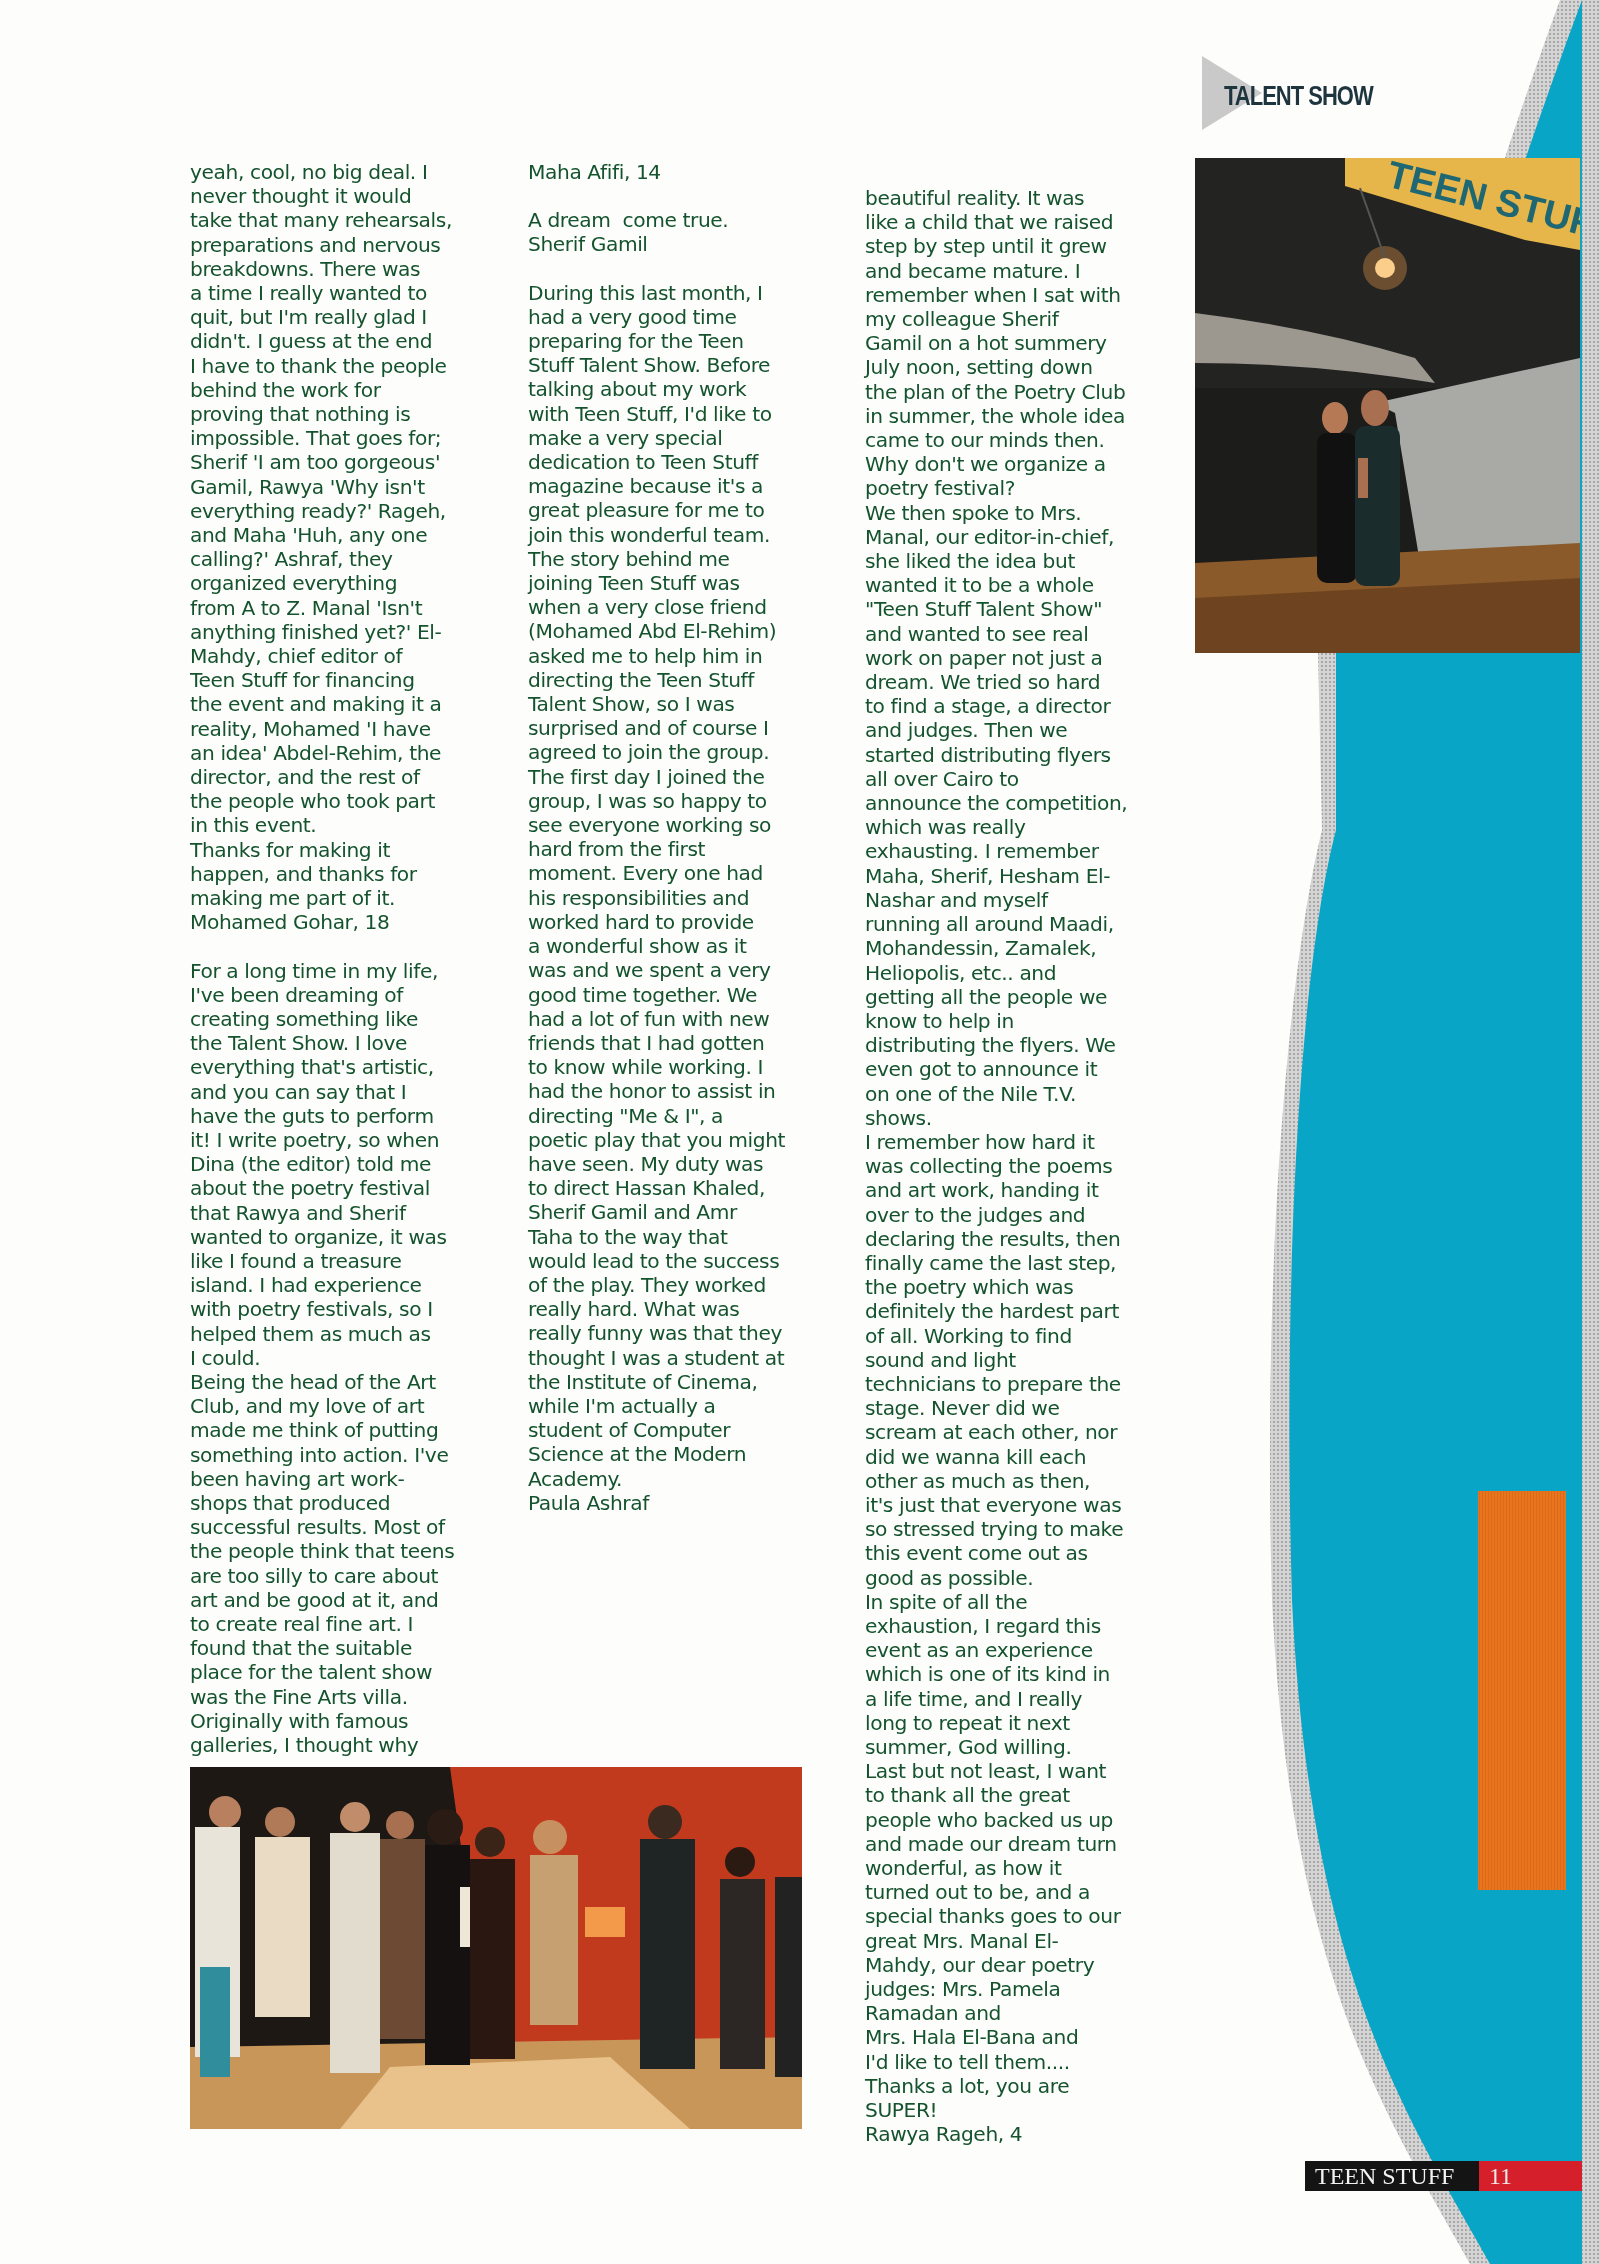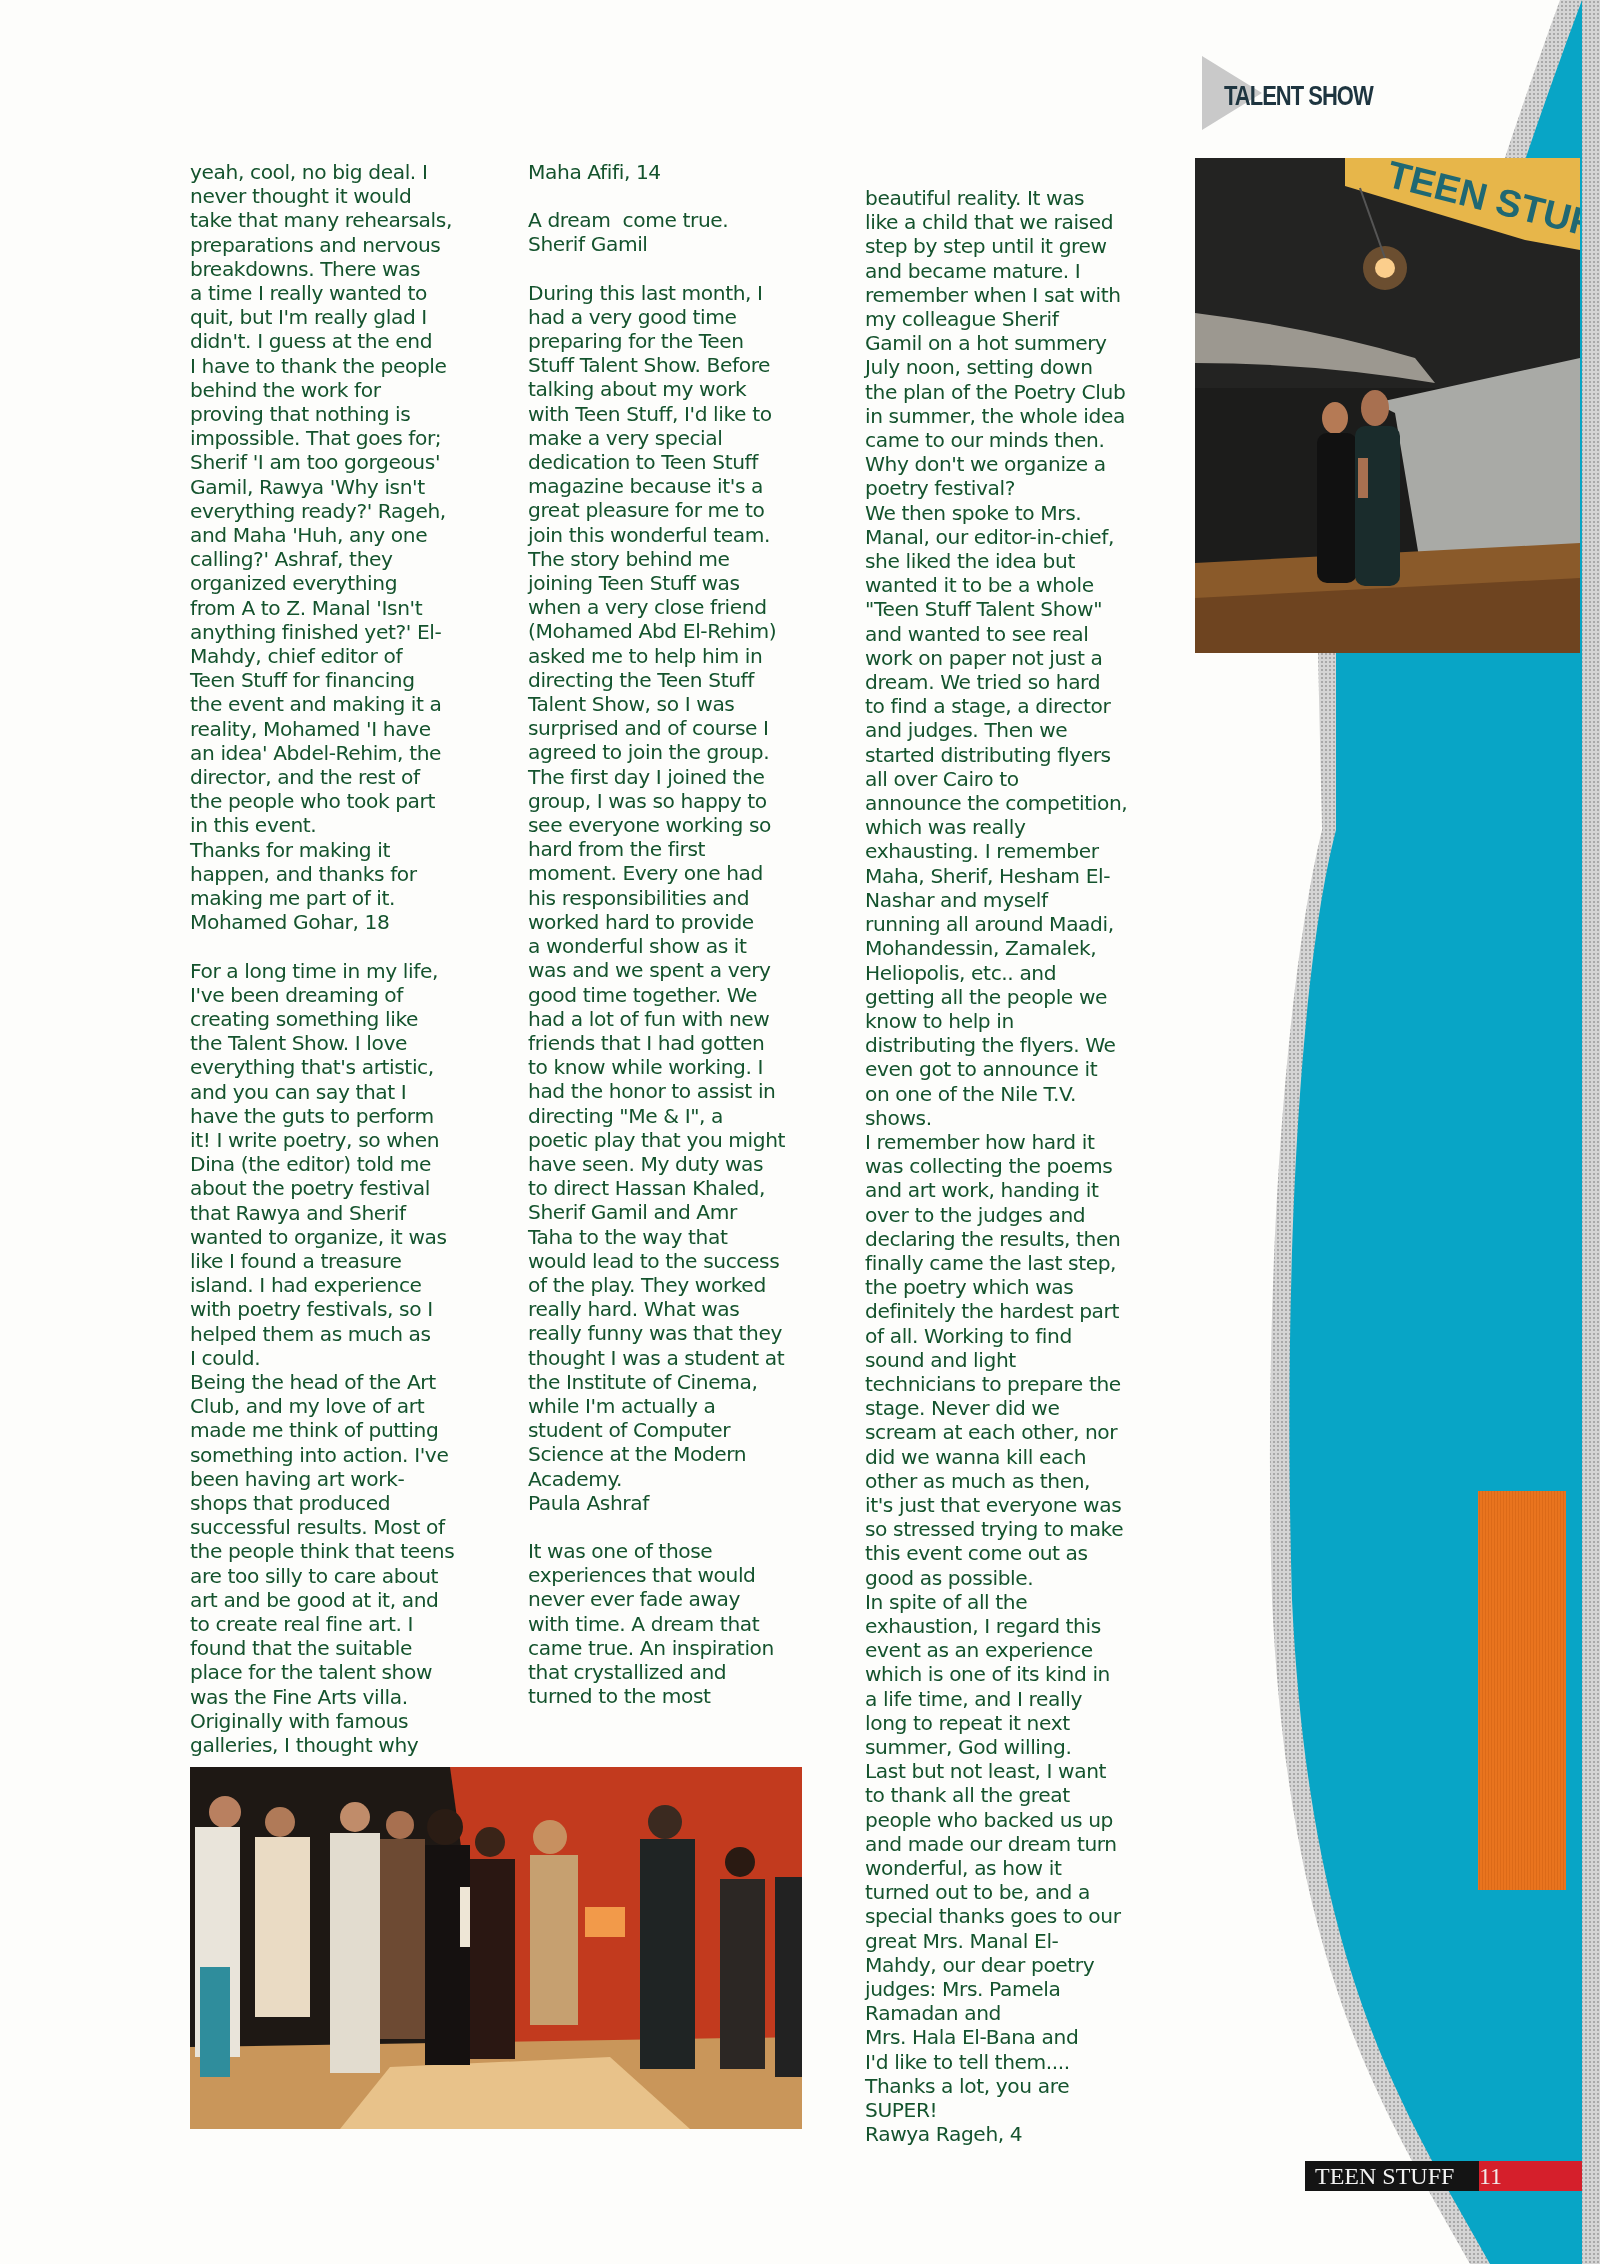--- a/index.html
+++ b/index.html
@@ -46,21 +46,21 @@
   
   .footer {
     position: absolute; left: 1305px; top: 2161px; height: 30px; display: flex;
   }
   .footer .brand {
     background: #141414; color: #f2f2f2; font-family: "Liberation Serif", serif;
     font-size: 24px; line-height: 30px; padding: 0 8px 0 10px; width: 174px; white-space: nowrap;
   }
   .footer .page {
     background: #d51f2b; color: #f2e8e8; font-family: "Liberation Serif", serif;
-    font-size: 24px; line-height: 30px; padding-left: 0; width: 103px;
+    font-size: 24px; line-height: 30px; padding-left: 10px; width: 103px;
   }
 </style>
 </head>
 <body>
 
 <svg class="deco" viewBox="0 0 1600 2264" xmlns="http://www.w3.org/2000/svg">
   <defs>
     <pattern id="halftone" width="4" height="4" patternUnits="userSpaceOnUse">
       <rect width="4" height="4" fill="#d4d4d4"></rect>
       <circle cx="2" cy="2" r="1" fill="#9a9a9a"></circle>
@@ -272,27 +272,20 @@
 really hard. What was
 really funny was that they
 thought I was a student at
 the Institute of Cinema,
 while I'm actually a
 student of Computer
 Science at the Modern
 Academy.</p>
   <p class="sig">Paula Ashraf</p>
   <div class="gap"></div>
-  <p>It was one of those
-experiences that would
-never ever fade away
-with time. A dream that
-came true. An inspiration
-that crystallized and
-turned to the most</p>
 </div>
 
 <div class="col col3">
   <p>beautiful reality. It was
 like a child that we raised
 step by step until it grew
 and became mature. I
 remember when I sat with
 my colleague Sherif
 Gamil on a hot summery

